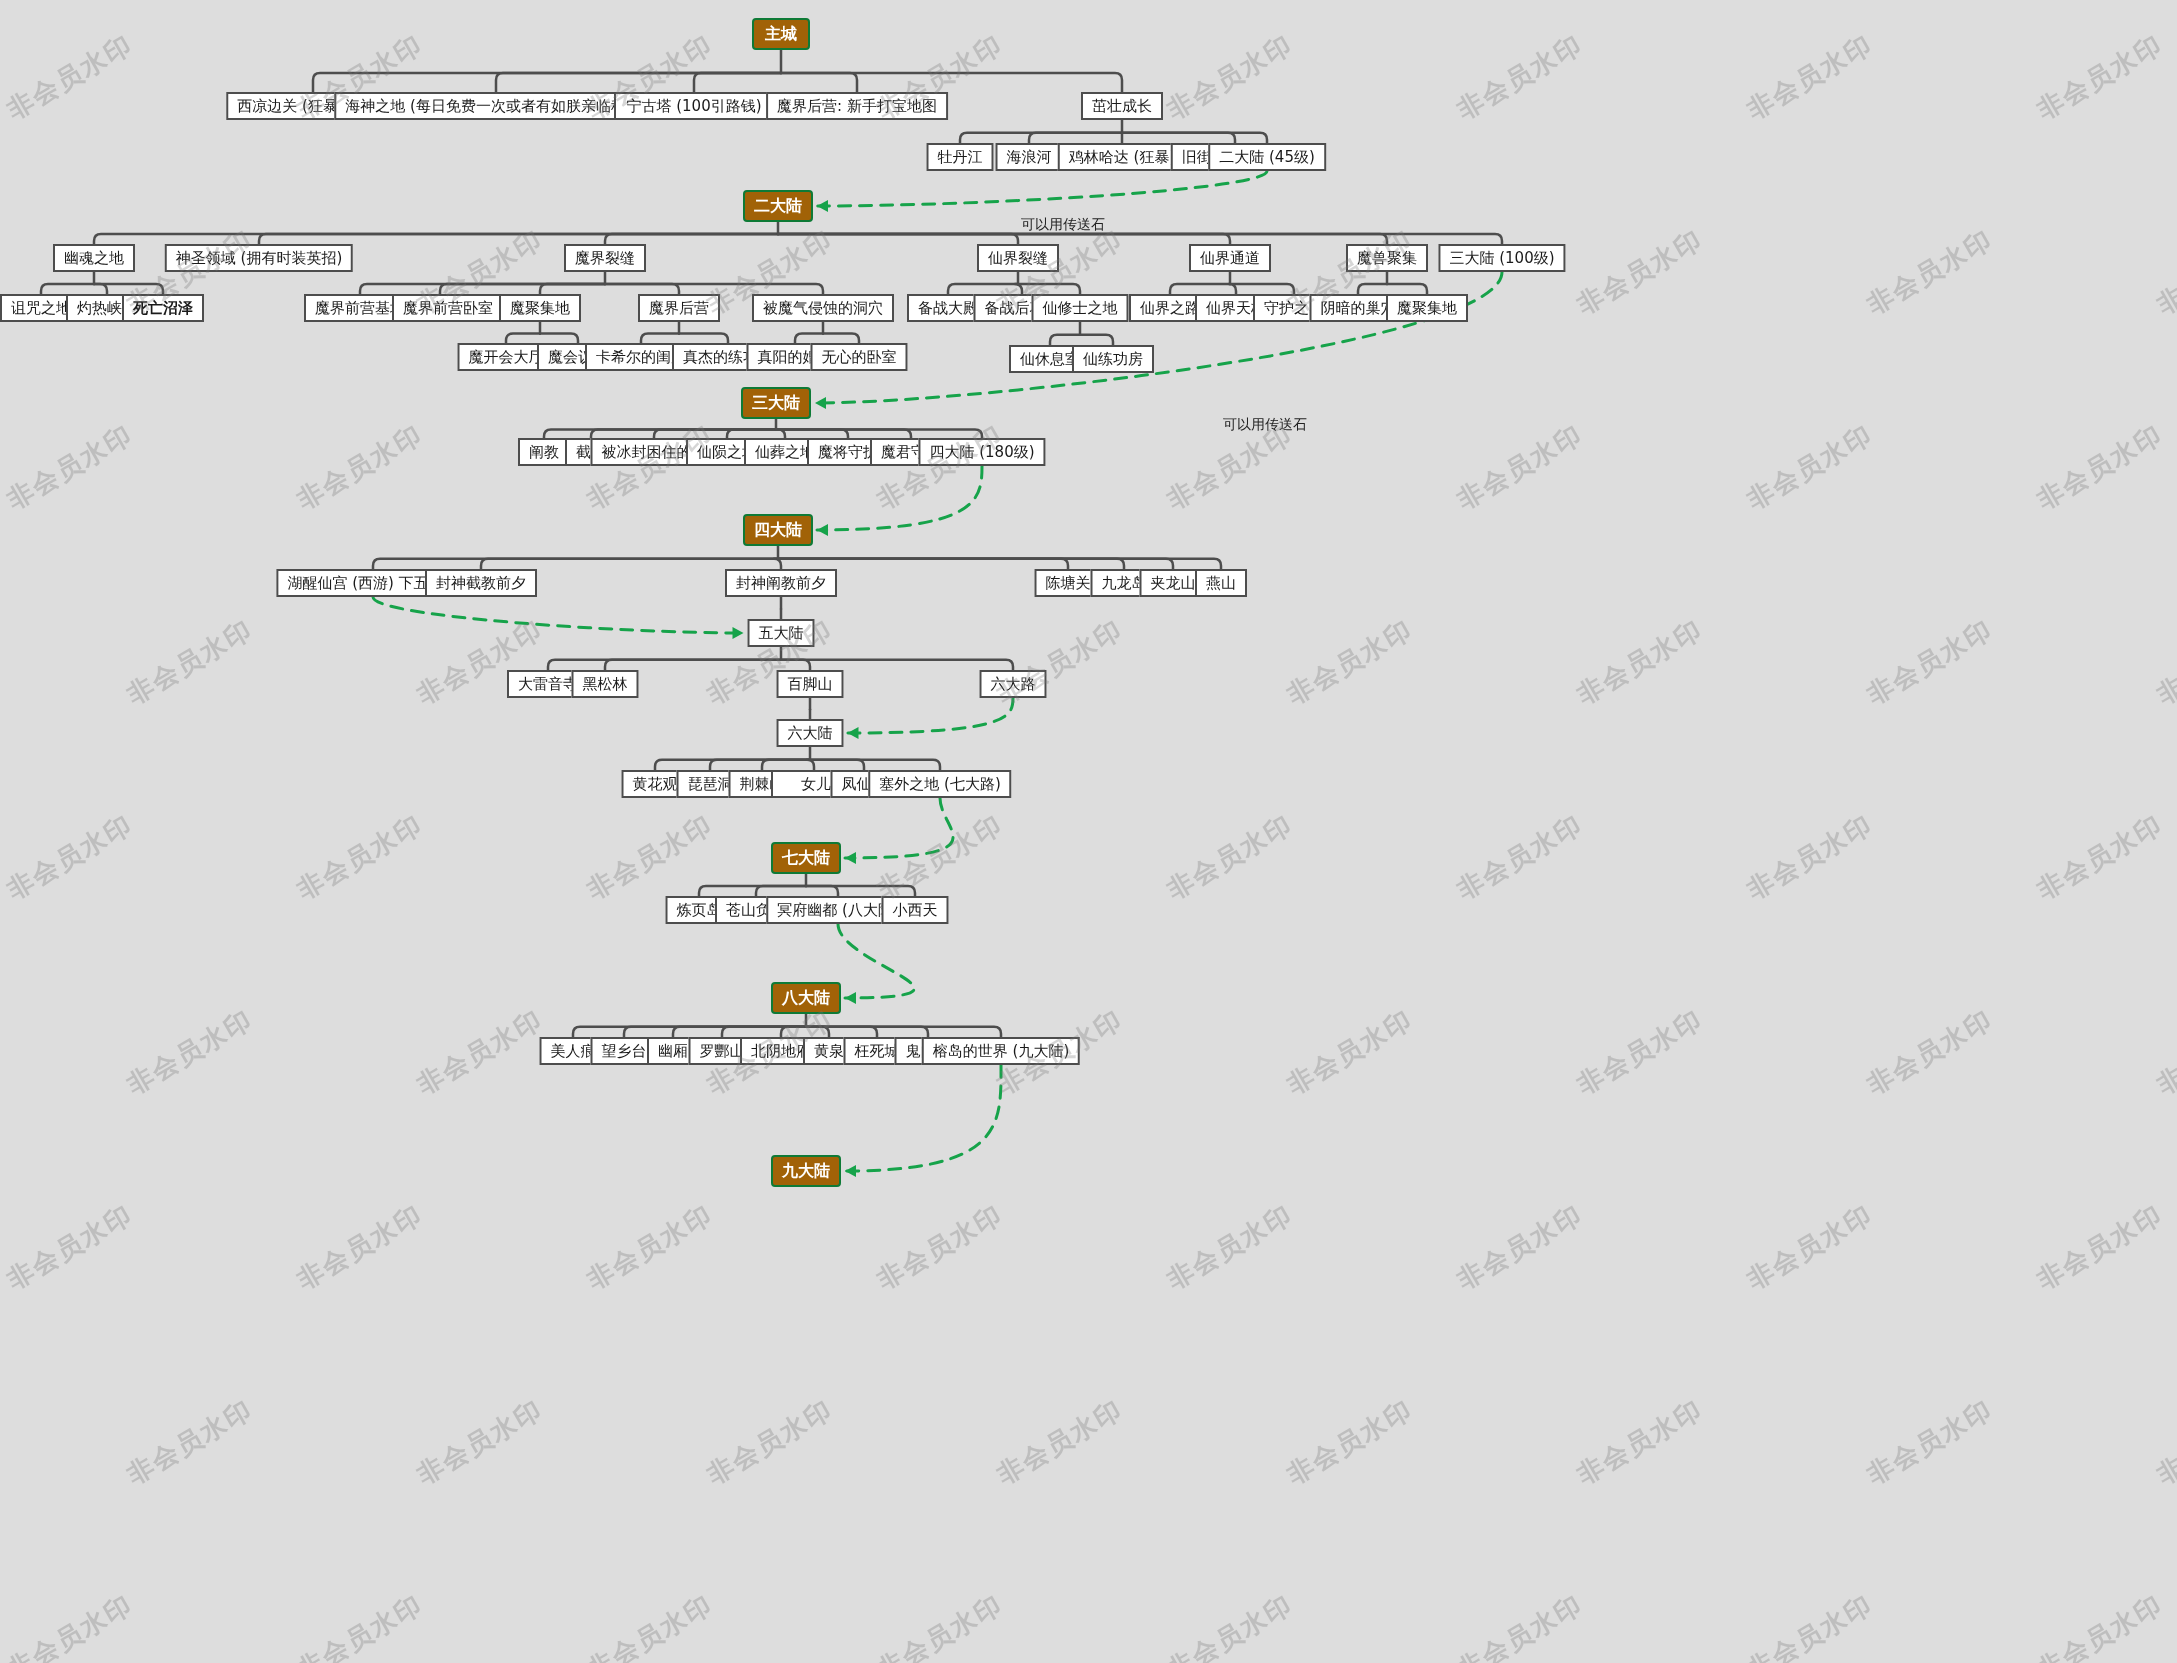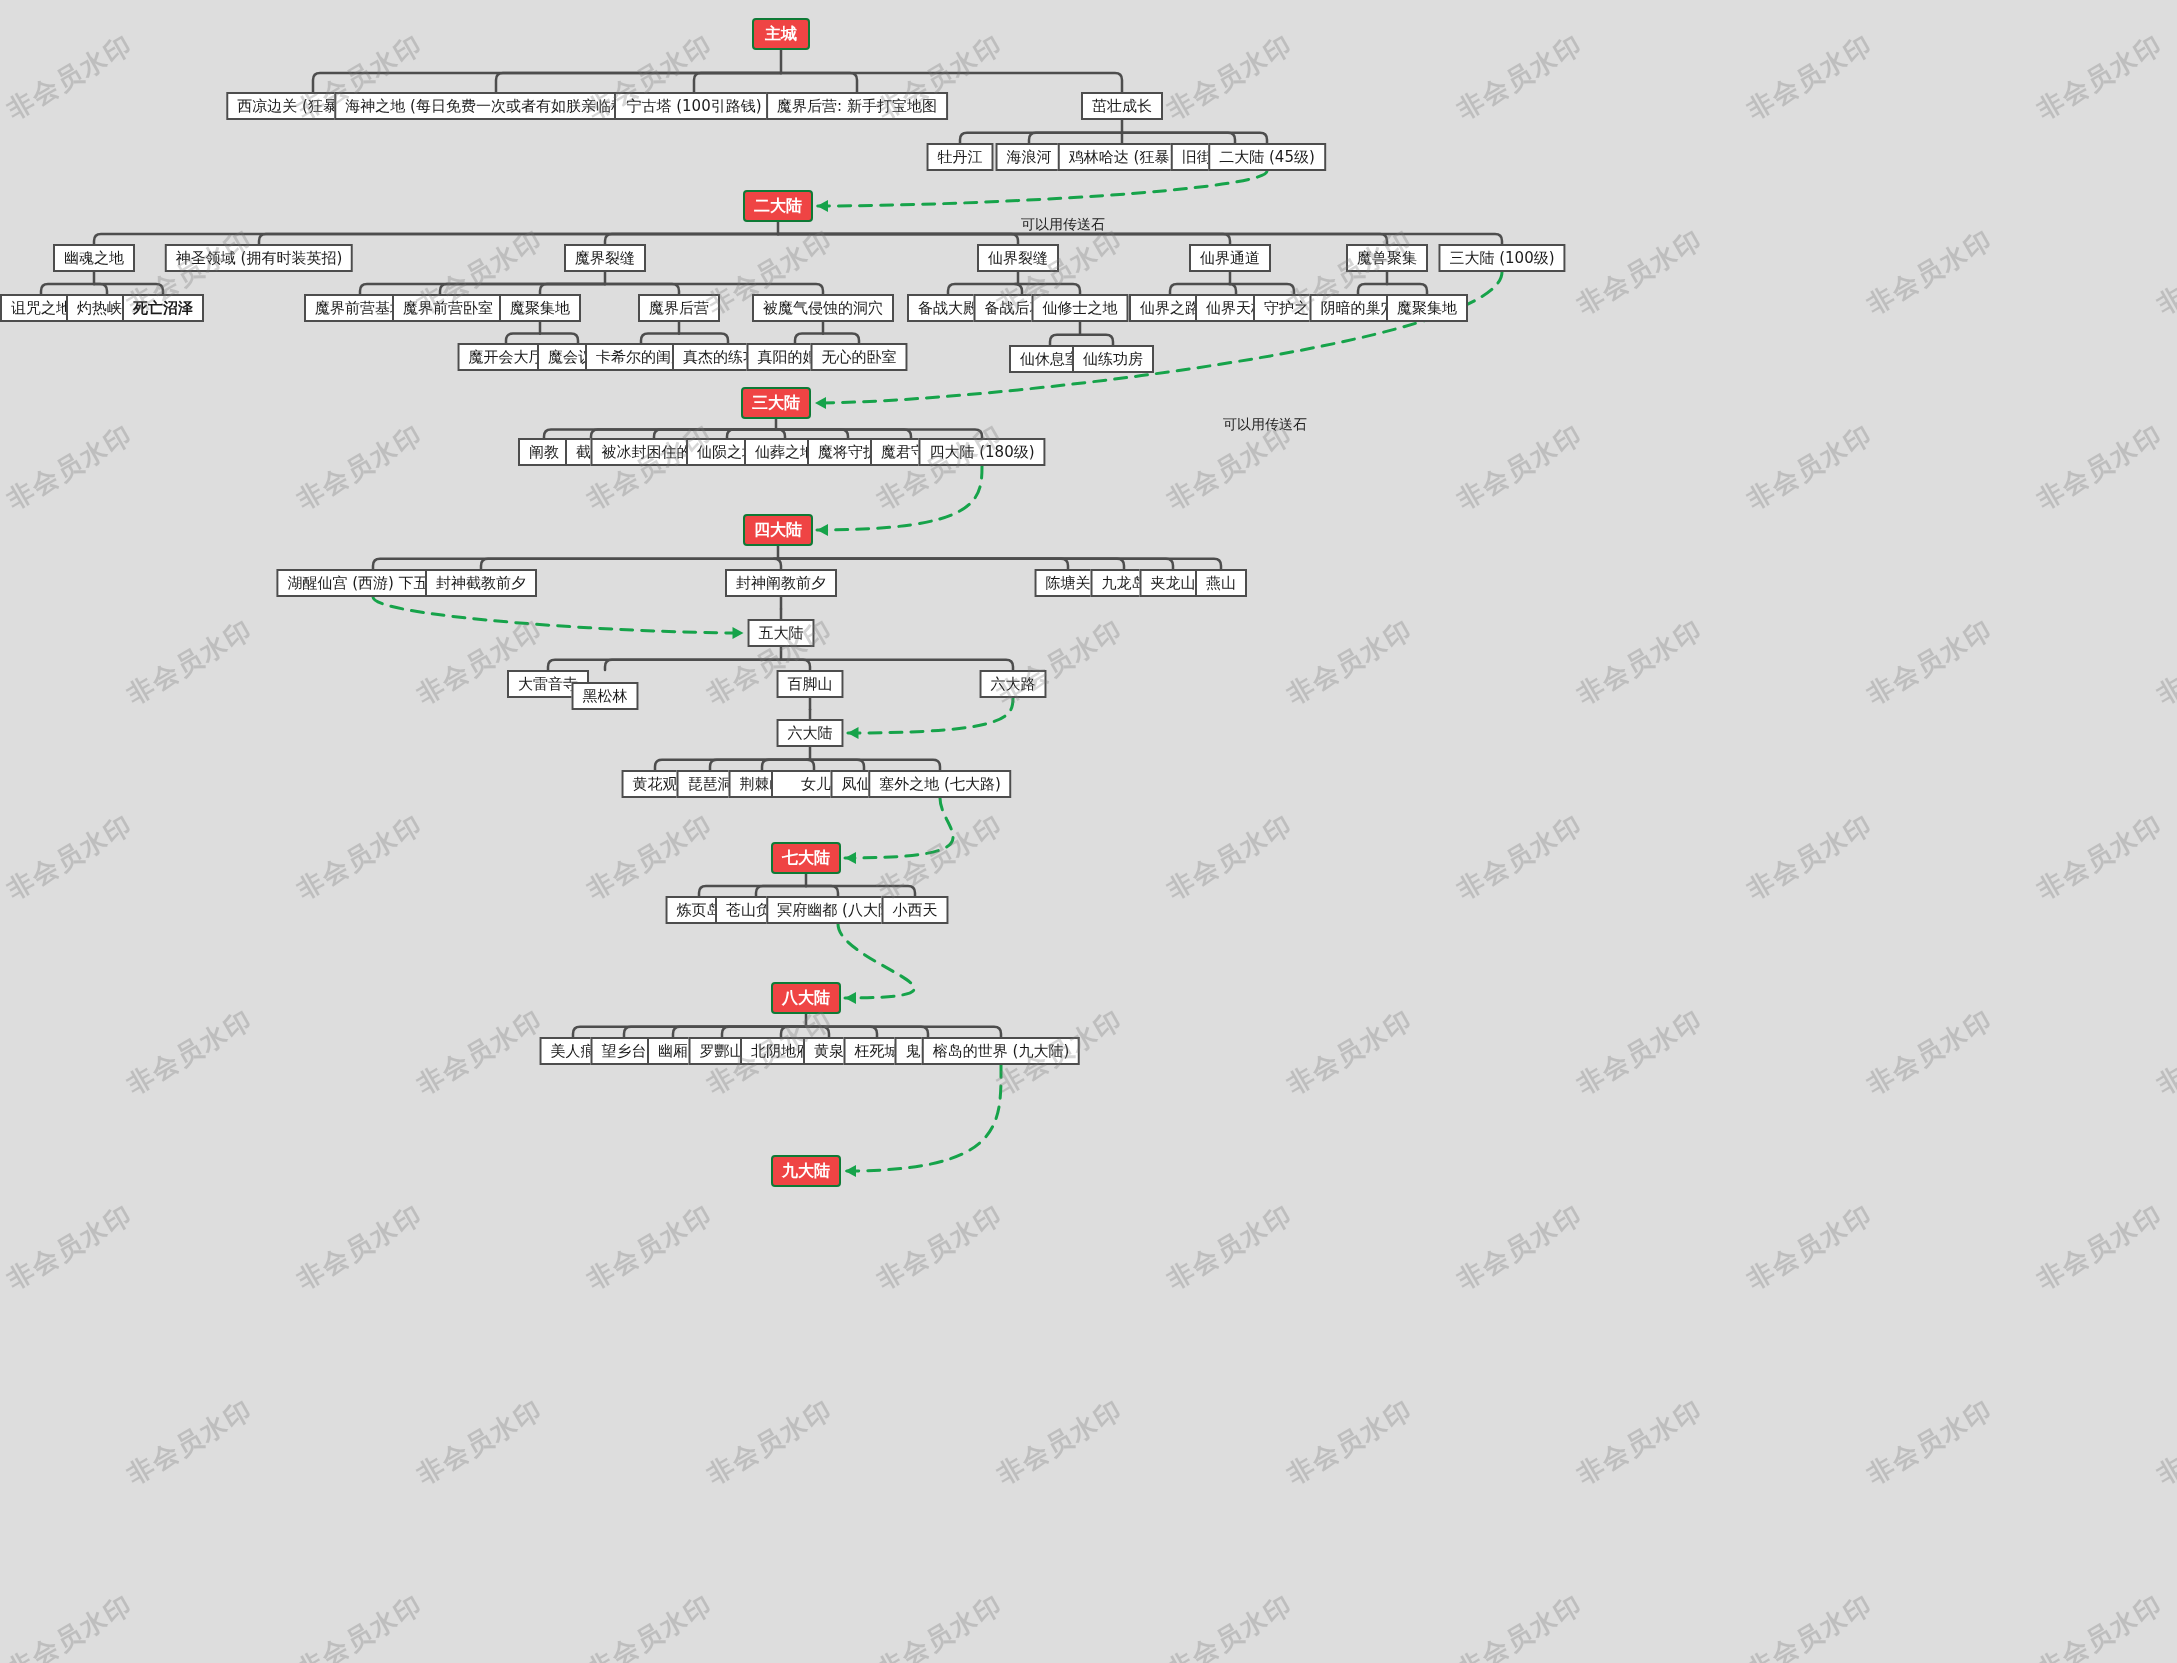--- a/index.html
+++ b/index.html
@@ -19,21 +19,21 @@
     color:#1a1a1a;
     font-size:15px;
     line-height:1;
     display:flex;align-items:center;justify-content:center;
     white-space:nowrap;
     height:28px;
     padding:0 9px;
     transform:translate(-50%,-50%);
   }
   .node.green{
-    background:#ef4444;
+    background:#a16207;
     border-color:#0e7a36;
     color:#ffffff;
     font-weight:bold;
     height:32px;
     border-radius:4px;
     font-size:16px;
   }
   .edge-label{
     position:absolute;
     transform:translate(-50%,-50%);
@@ -232,21 +232,21 @@
       <div class="node green" style="left: 778px; top: 530px; min-width: 62px;">四大陆</div>
       <div class="node" style="left: 373px; top: 583px; min-width: 134px;">湖醒仙宫 (西游) 下五大陆</div>
       <div class="node" style="left: 481px; top: 583px; min-width: 92px;">封神截教前夕</div>
       <div class="node" style="left: 781px; top: 583px; min-width: 92px;">封神阐教前夕</div>
       <div class="node" style="left: 1068px; top: 583px; min-width: 58px;">陈塘关</div>
       <div class="node" style="left: 1124px; top: 583px; min-width: 58px;">九龙岛</div>
       <div class="node" style="left: 1173px; top: 583px; min-width: 58px;">夹龙山</div>
       <div class="node" style="left: 1221px; top: 583px; min-width: 46px;">燕山</div>
       <div class="node" style="left: 781px; top: 633px; min-width: 56px;">五大陆</div>
       <div class="node" style="left: 548px; top: 684px; min-width: 74px;">大雷音寺</div>
-      <div class="node" style="left: 605px; top: 684px; min-width: 58px; margin-top: 12px;">黑松林</div>
+      <div class="node" style="left: 605px; top: 684px; min-width: 58px;">黑松林</div>
       <div class="node" style="left: 810px; top: 684px; min-width: 58px;">百脚山</div>
       <div class="node" style="left: 1013px; top: 684px; min-width: 58px;">六大路</div>
       <div class="node" style="left: 810px; top: 733px; min-width: 56px;">六大陆</div>
       <div class="node" style="left: 655px; top: 784px; min-width: 58px;">黄花观</div>
       <div class="node" style="left: 710px; top: 784px; min-width: 58px;">琵琶洞</div>
       <div class="node" style="left: 762px; top: 784px; min-width: 58px;">荆棘岭</div>
       <div class="node" style="left: 814px; top: 784px; min-width: 58px; padding-left: 28px;">女儿国</div>
       <div class="node" style="left: 864px; top: 784px; min-width: 58px;">凤仙郡</div>
       <div class="node" style="left: 940px; top: 784px; min-width: 108px;">塞外之地 (七大路)</div>
       <div class="node green" style="left: 806px; top: 858px; min-width: 56px;">七大陆</div>

